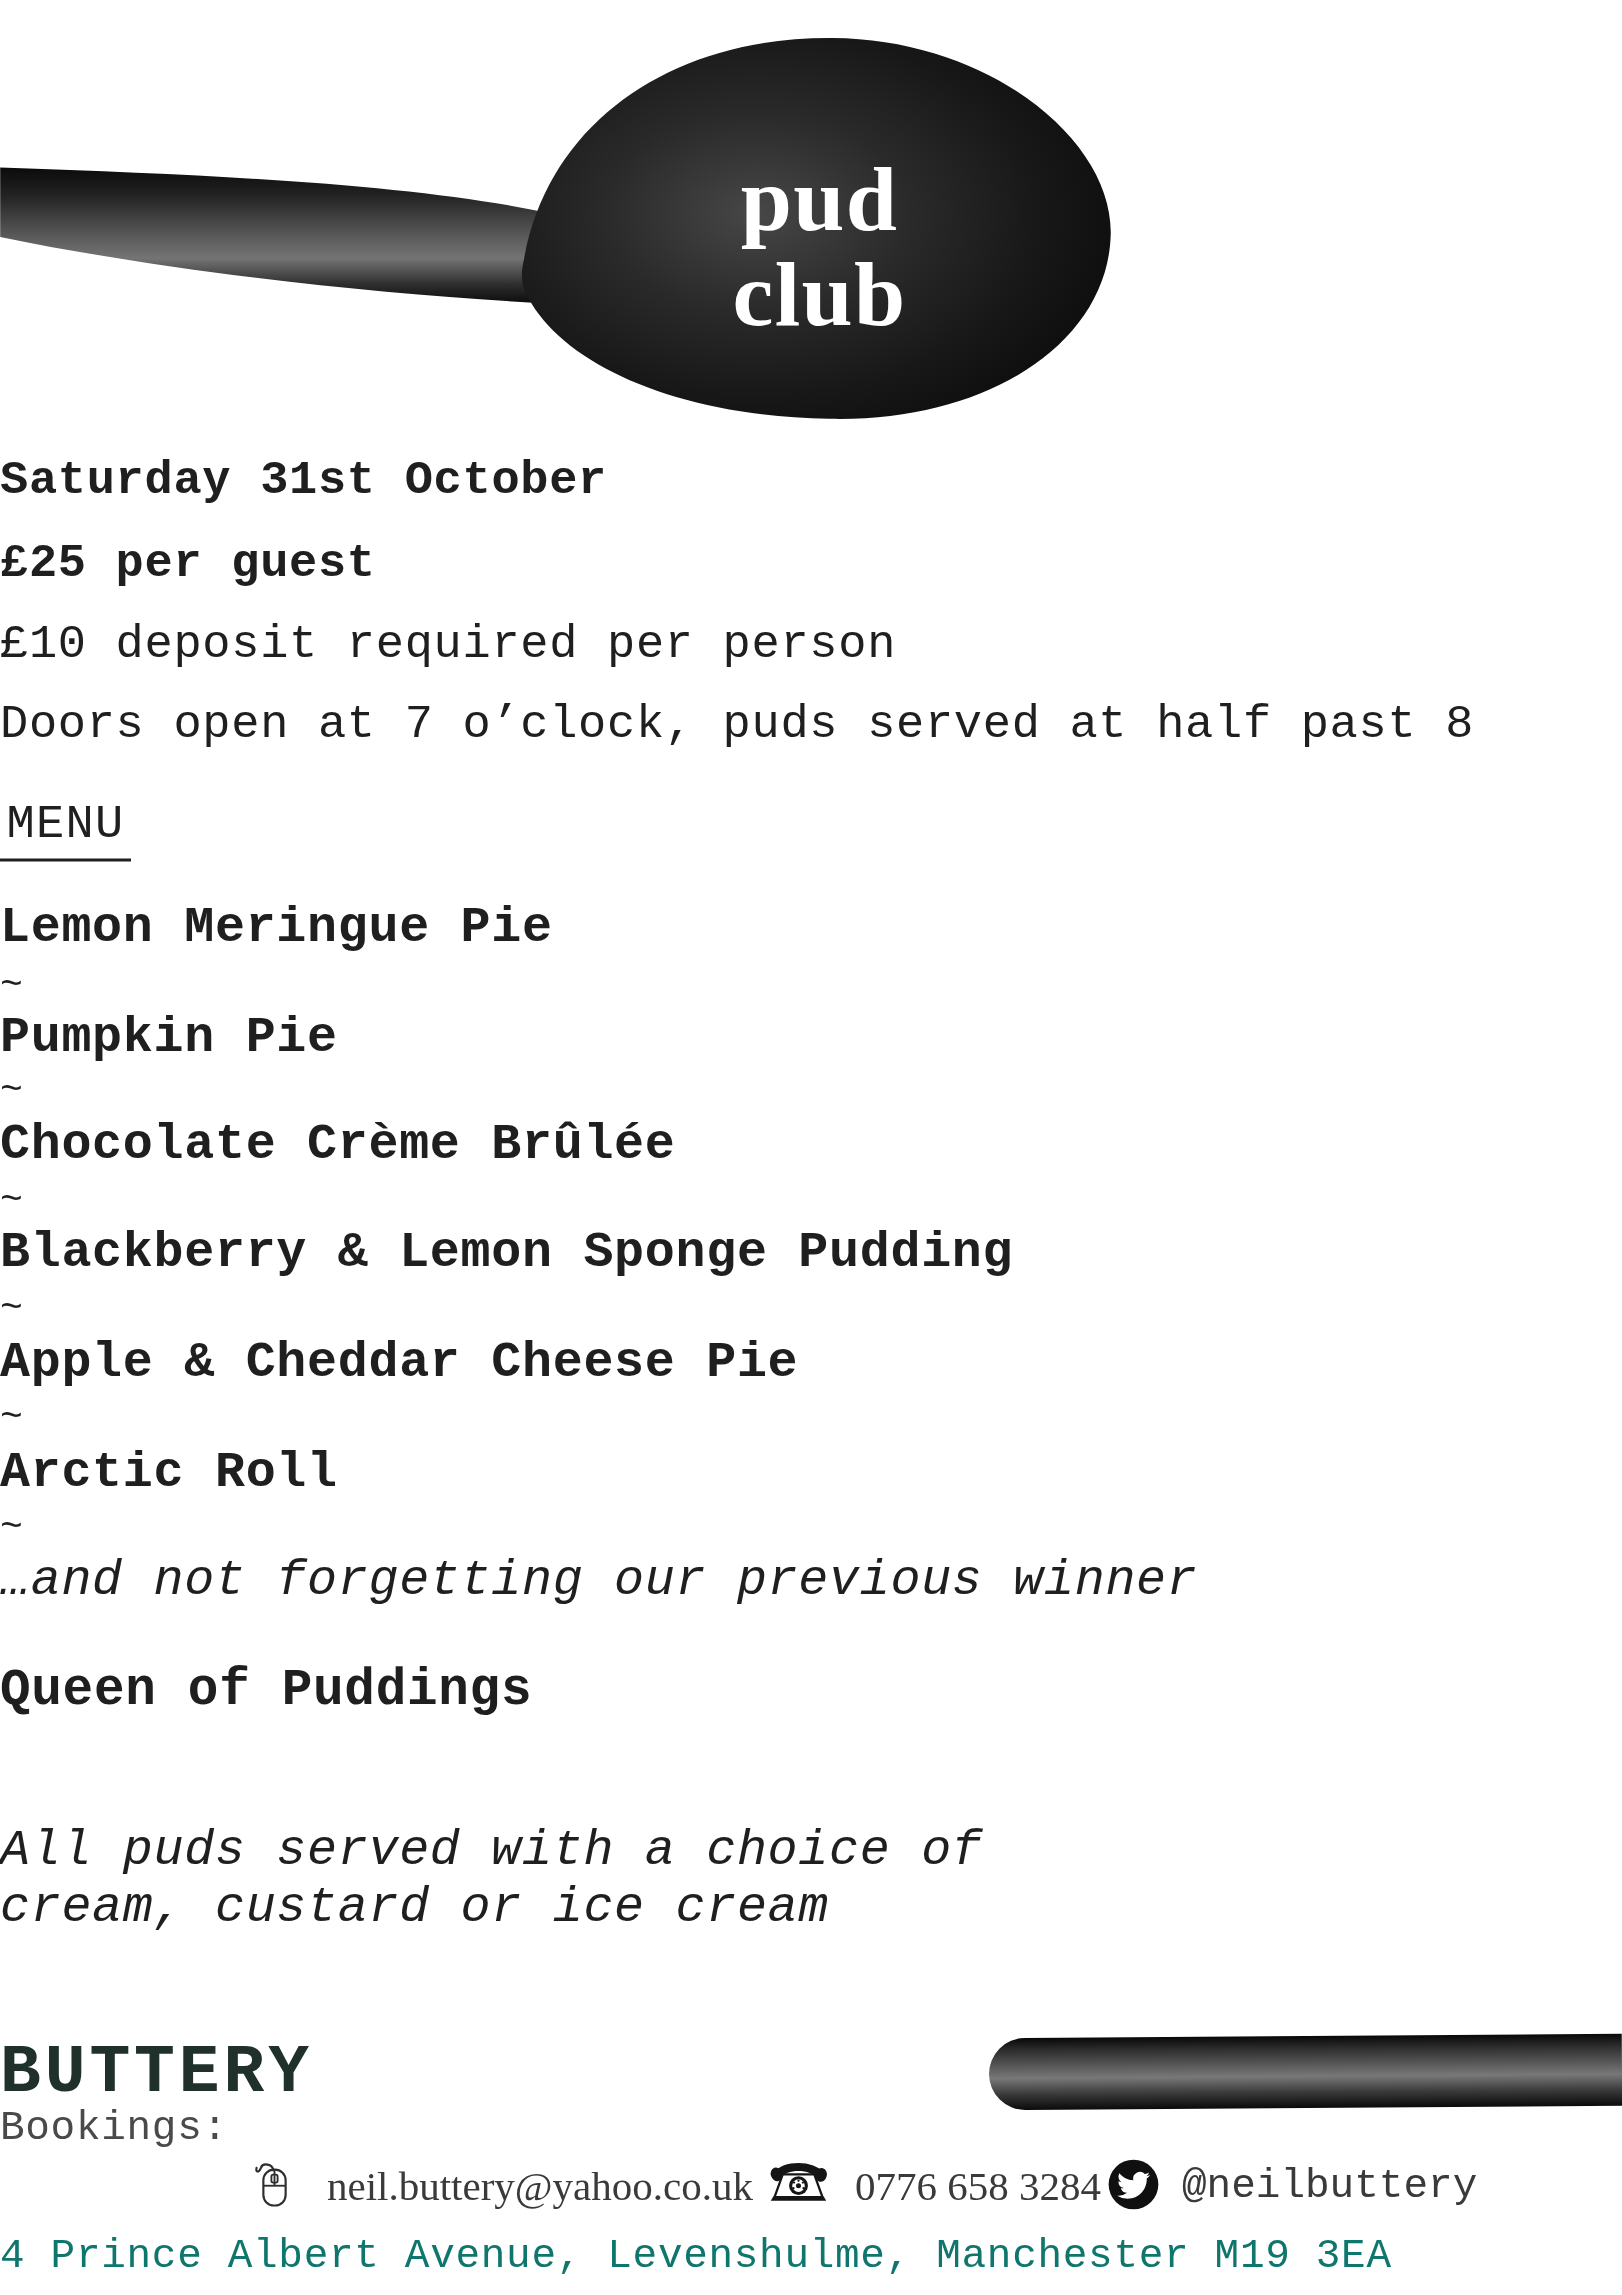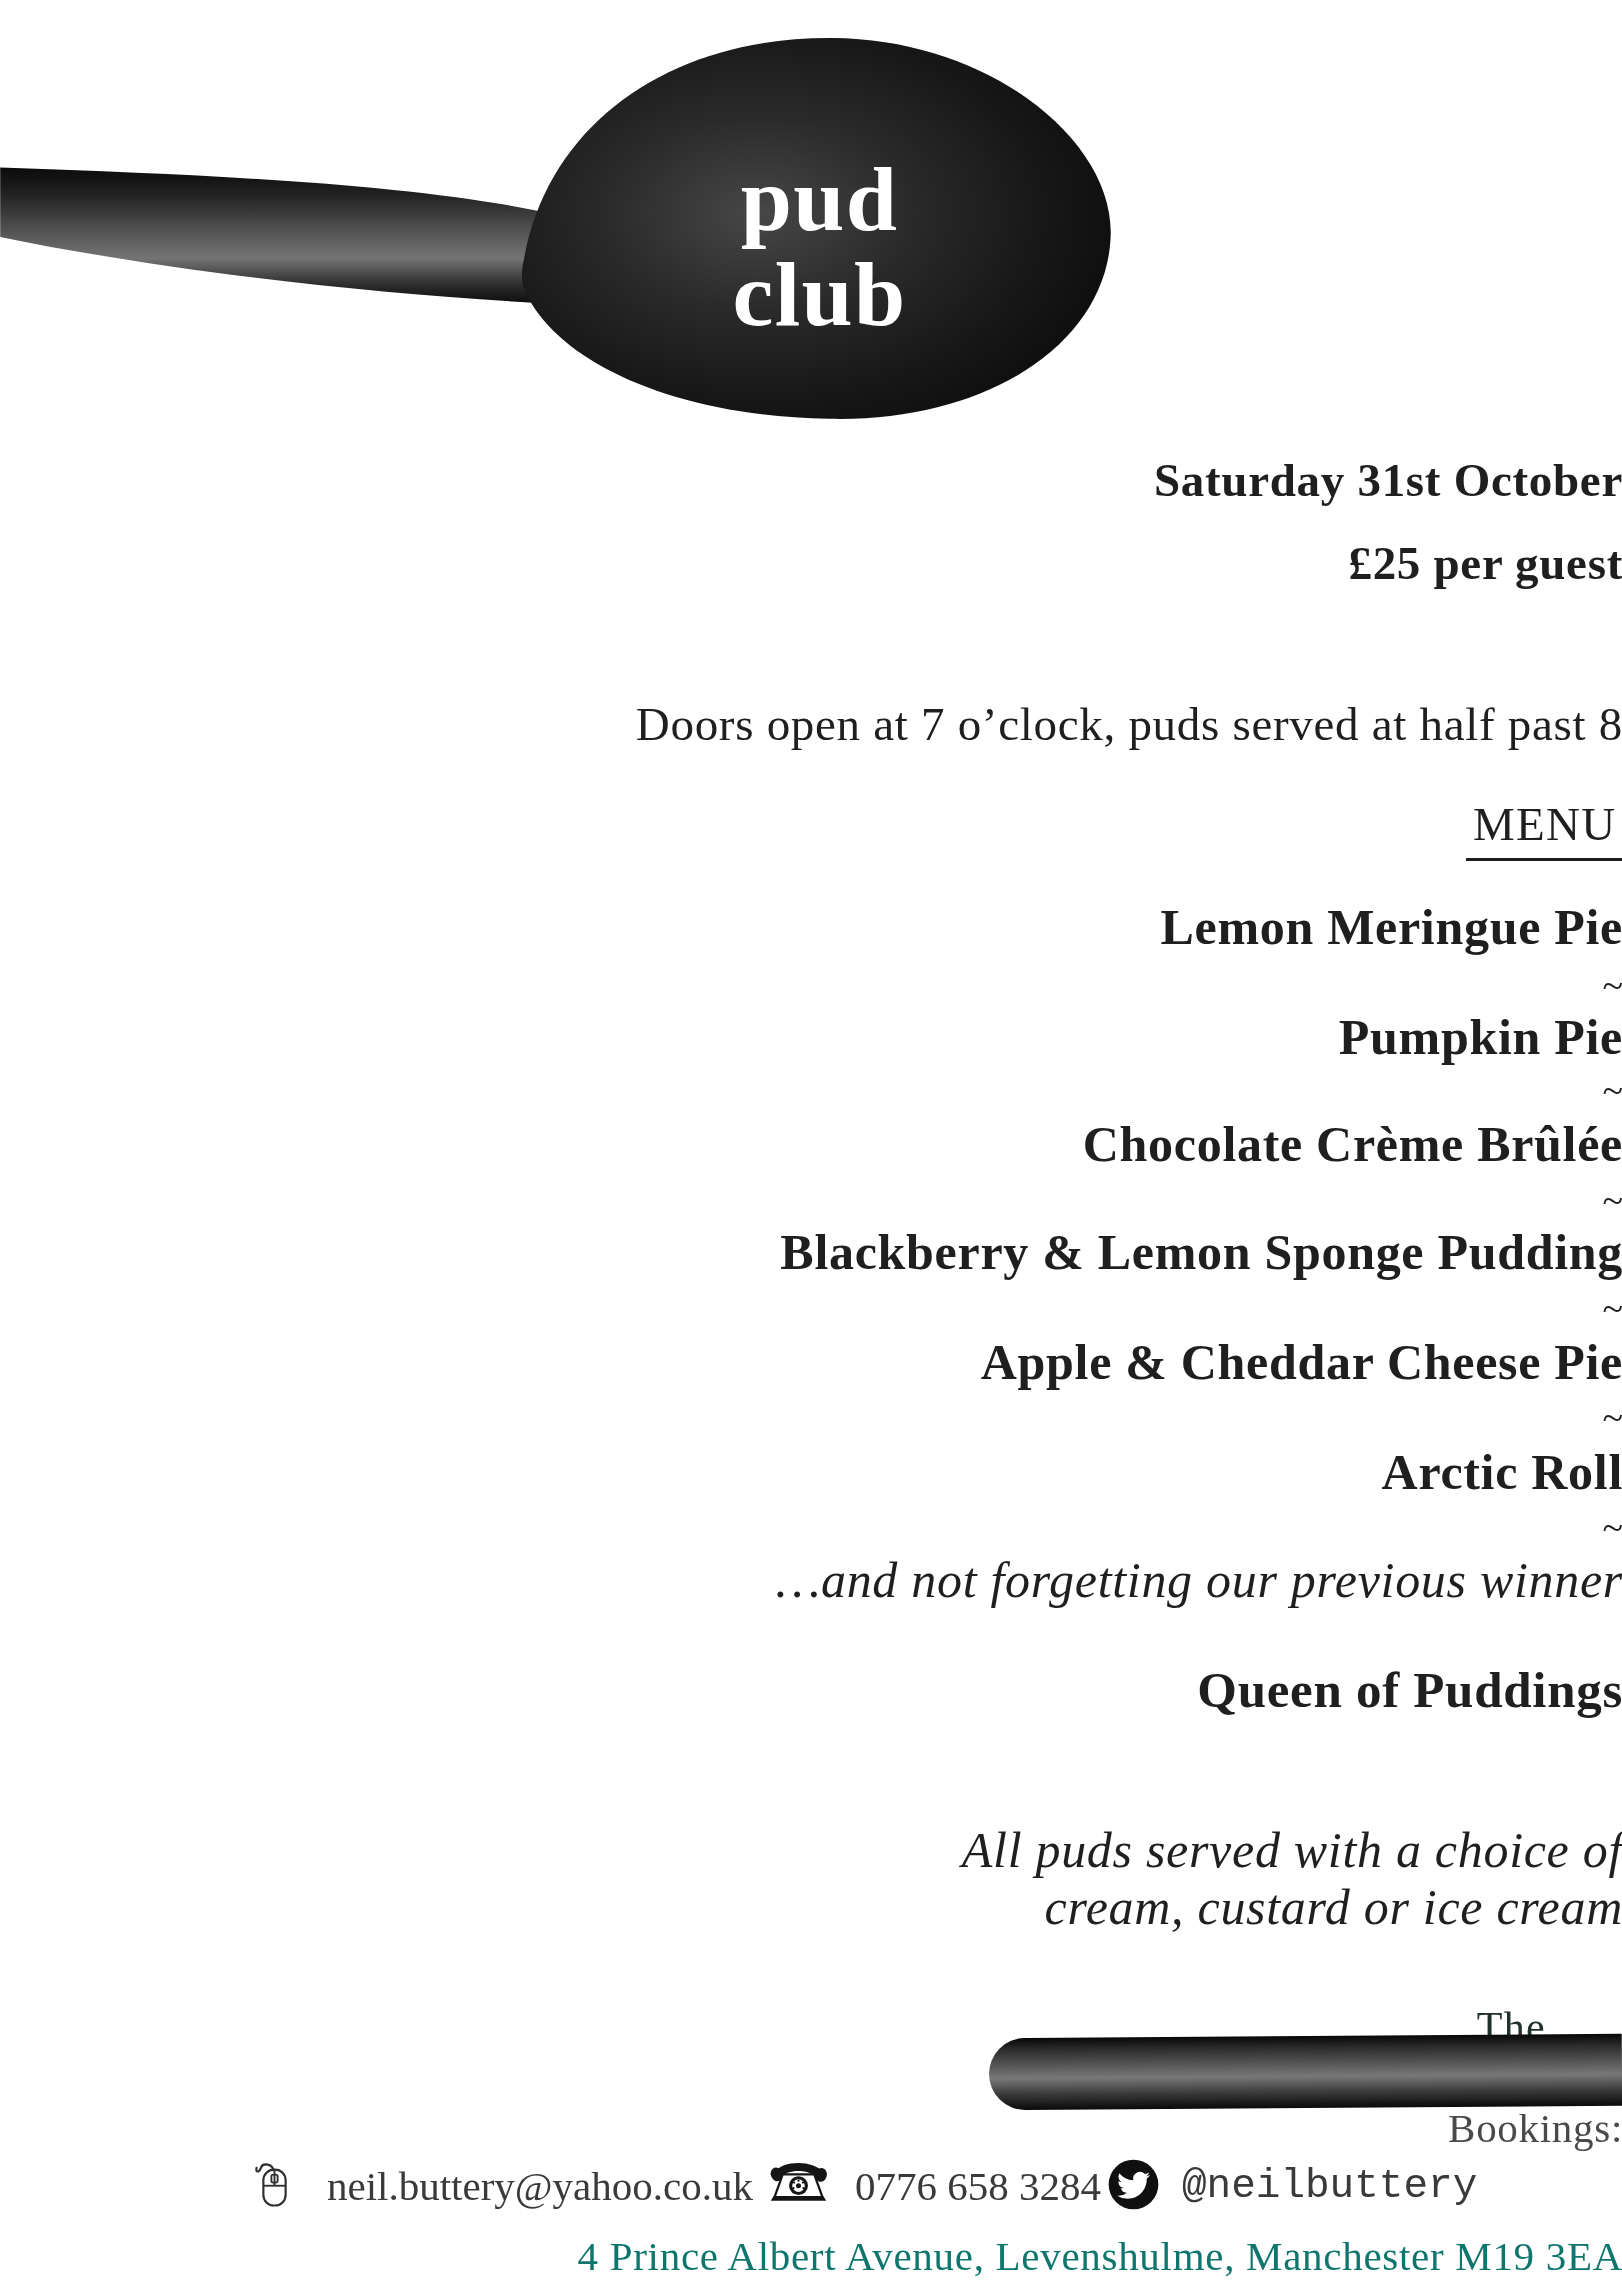--- a/index.html
+++ b/index.html
@@ -1,22 +1,22 @@
 <!DOCTYPE html>
 <html style="font-size:10.5px"><head>
 <meta charset="utf-8">
 <style>
   html,body { margin:0; padding:0; background:#ffffff; }
   #page {
     position:relative; width:1623px; height:2295px; background:#ffffff;
     font-family:"Liberation Serif","DejaVu Serif",serif; color:#1f1f1f; overflow:hidden;
   }
   .line {
-    position:absolute; left:0; width:100%; text-align:right;
-    transform:translateY(-50%); white-space:nowrap;
+    position:absolute; left:0; width:100%; text-align:left;
+    transform:translateY(-50%); white-space:nowrap;font-family:Liberation Mono, monospace;
   }
   .b { font-weight:bold; }
   .detail  { font-size:47px; letter-spacing:0.7px; }
   .menuhead{ font-size:47px; letter-spacing:1.3px; }
   .menuhead span { border-bottom:3.9px solid #1f1f1f; padding:0 6.5px 7.9px 6.5px; }
   .item    { font-size:50px; font-weight:bold; letter-spacing:0.7px; }
   .sep     { font-size:38px; }
   .note    { font-size:50px; font-style:italic; letter-spacing:0.7px; }
   .winner  { font-size:51px; font-weight:bold; letter-spacing:0.7px; }
   .serving { font-size:50px; font-style:italic; letter-spacing:0.7px; }
@@ -68,20 +68,21 @@
              C796,424 797,410 800,398 Z" fill="url(#bowlGrad)"></path>
   </svg>
 
   <div class="wordmark">
     <div>pud</div>
     <div>club</div>
   </div>
 
   <div class="line detail b" style="top:480px">Saturday 31st October</div>
   <div class="line detail b" style="top:563px">£25 per guest</div>
+  <div class="line detail" style="top:644px">£10 deposit required per person</div>
   <div class="line detail" style="top:724px">Doors open at 7 o’clock, puds served at half past 8</div>
 
   <div class="line menuhead" style="top:824px">
     <span>MENU</span>
   </div>
 
   <div class="line item" style="top:927px">Lemon Meringue Pie</div>
   <div class="line sep" style="top:985px">~</div>
   <div class="line item" style="top:1037px">Pumpkin Pie</div>
   <div class="line sep" style="top:1090px">~</div>

